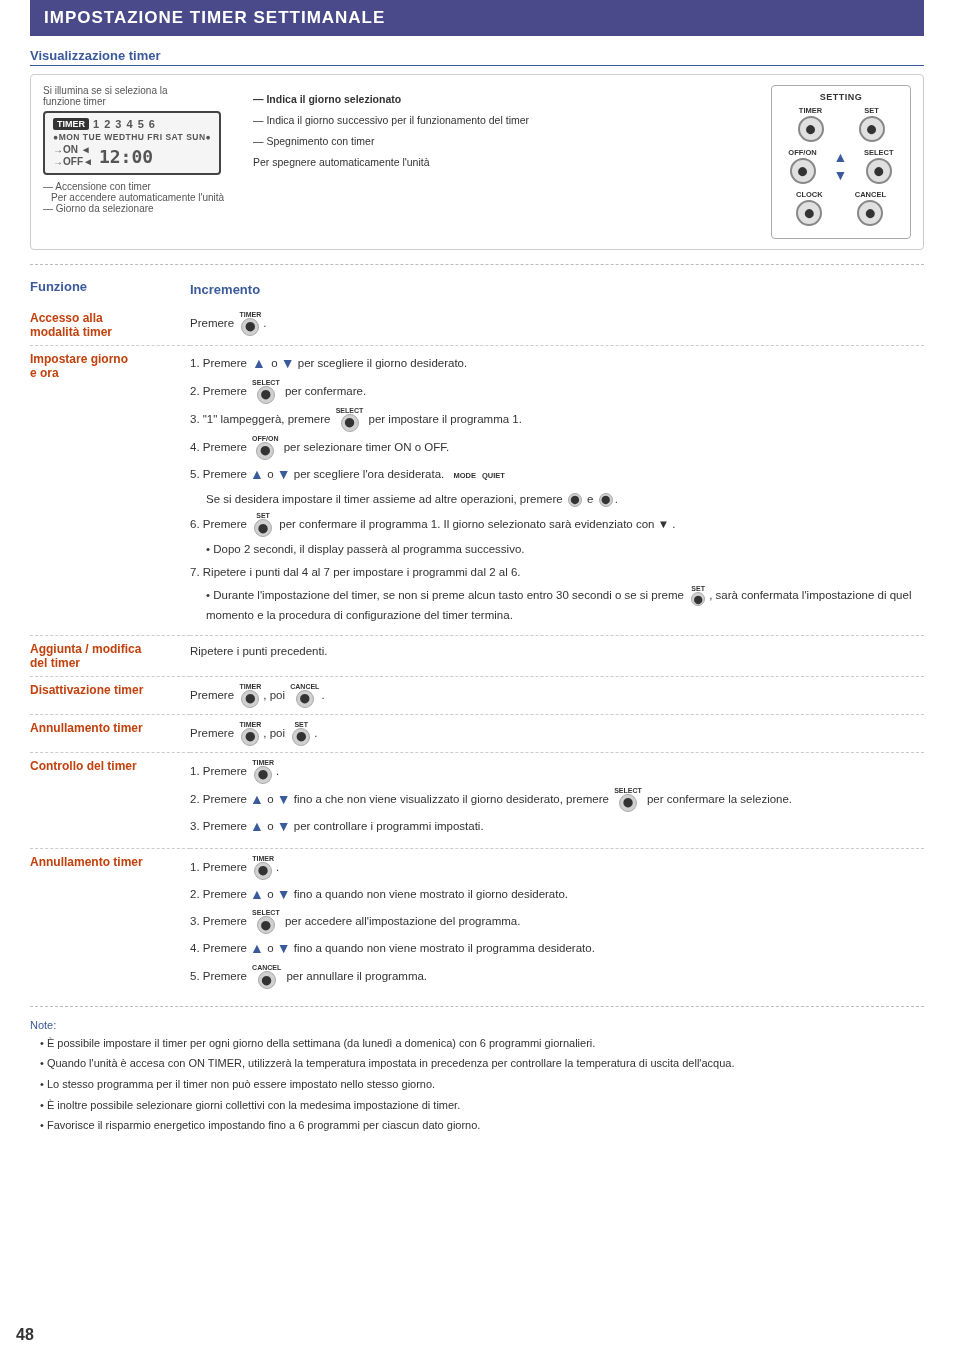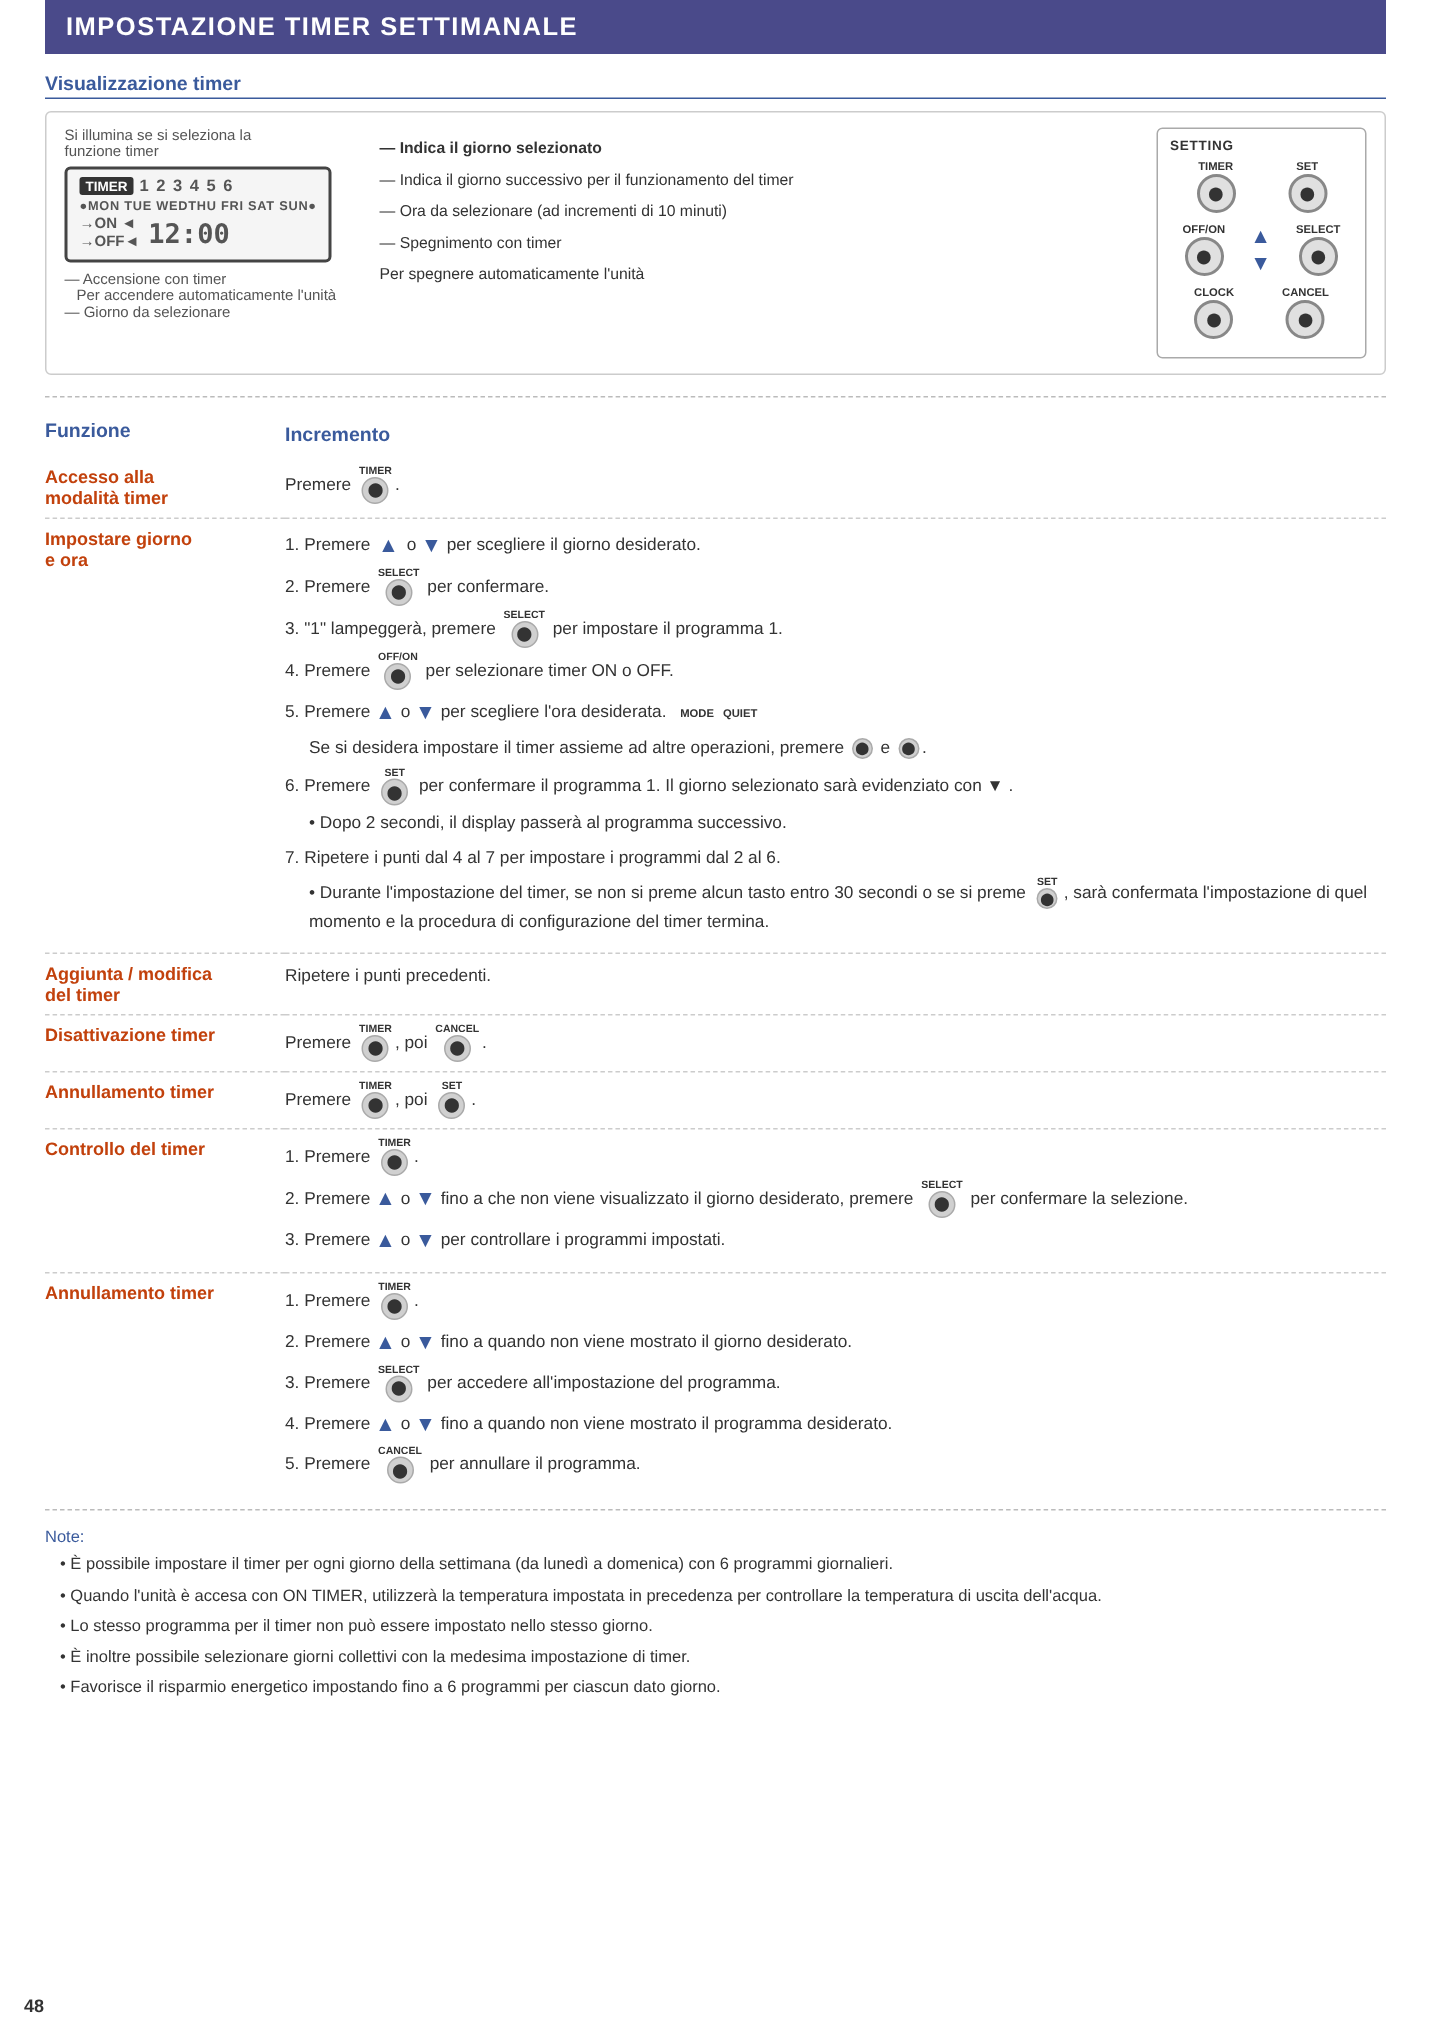--- a/index.html
+++ b/index.html
@@ -84,21 +84,21 @@
       padding: 6px 8px;
       font-size: 9px;
       text-align: center;
     }
 
     .btn-panel-title {
       font-weight: bold;
       font-size: 9px;
       letter-spacing: 0.5px;
       margin-bottom: 4px;
-      text-align: left;
+      text-align: center;
     }
 
     .btn-row {
       display: flex;
       justify-content: space-around;
       align-items: center;
       margin-bottom: 6px;
     }
 
     .btn-item {
@@ -224,21 +224,21 @@
       text-indent: -8px;
       padding-left: 8px;
       margin-bottom: 3px;
     }
 
     
     .page-number {
       position: absolute;
       bottom: 10px;
       left: 16px;
-      font-size: 12px;
+      font-size: 16px;
       font-weight: bold;
       color: #333;
     }
 
     .ic-timer { background: #d0d0d0; }
     .ic-set { background: #d0d0d0; }
     .ic-select { background: #d0d0d0; }
     .ic-cancel { background: #d0d0d0; }
     .ic-offon { background: #d0d0d0; }
 
@@ -290,21 +290,20 @@
         <div style="margin-top:6px; font-size:10px; color:#555;">
           <div>— Accensione con timer</div>
           <div style="margin-left:8px;">Per accendere automaticamente l'unità</div>
           <div>— Giorno da selezionare</div>
         </div>
       </div>
 
       <div class="viz-annotations">
         <div style="margin-bottom:2px;font-weight:bold;">— Indica il giorno selezionato</div>
         <div style="margin-bottom:2px;">— Indica il giorno successivo per il funzionamento del timer</div>
-        <div style="margin-bottom:2px;">— Ora da selezionare (ad incrementi di 10 minuti)</div>
         <div style="margin-bottom:2px;">— Spegnimento con timer</div>
         <div style="margin-bottom:2px;">Per spegnere automaticamente l'unità</div>
       </div>
 
       <div class="viz-buttons">
         <div class="btn-panel">
           <div class="btn-panel-title">SETTING</div>
 
           <div class="btn-row">
             <div class="btn-item">

